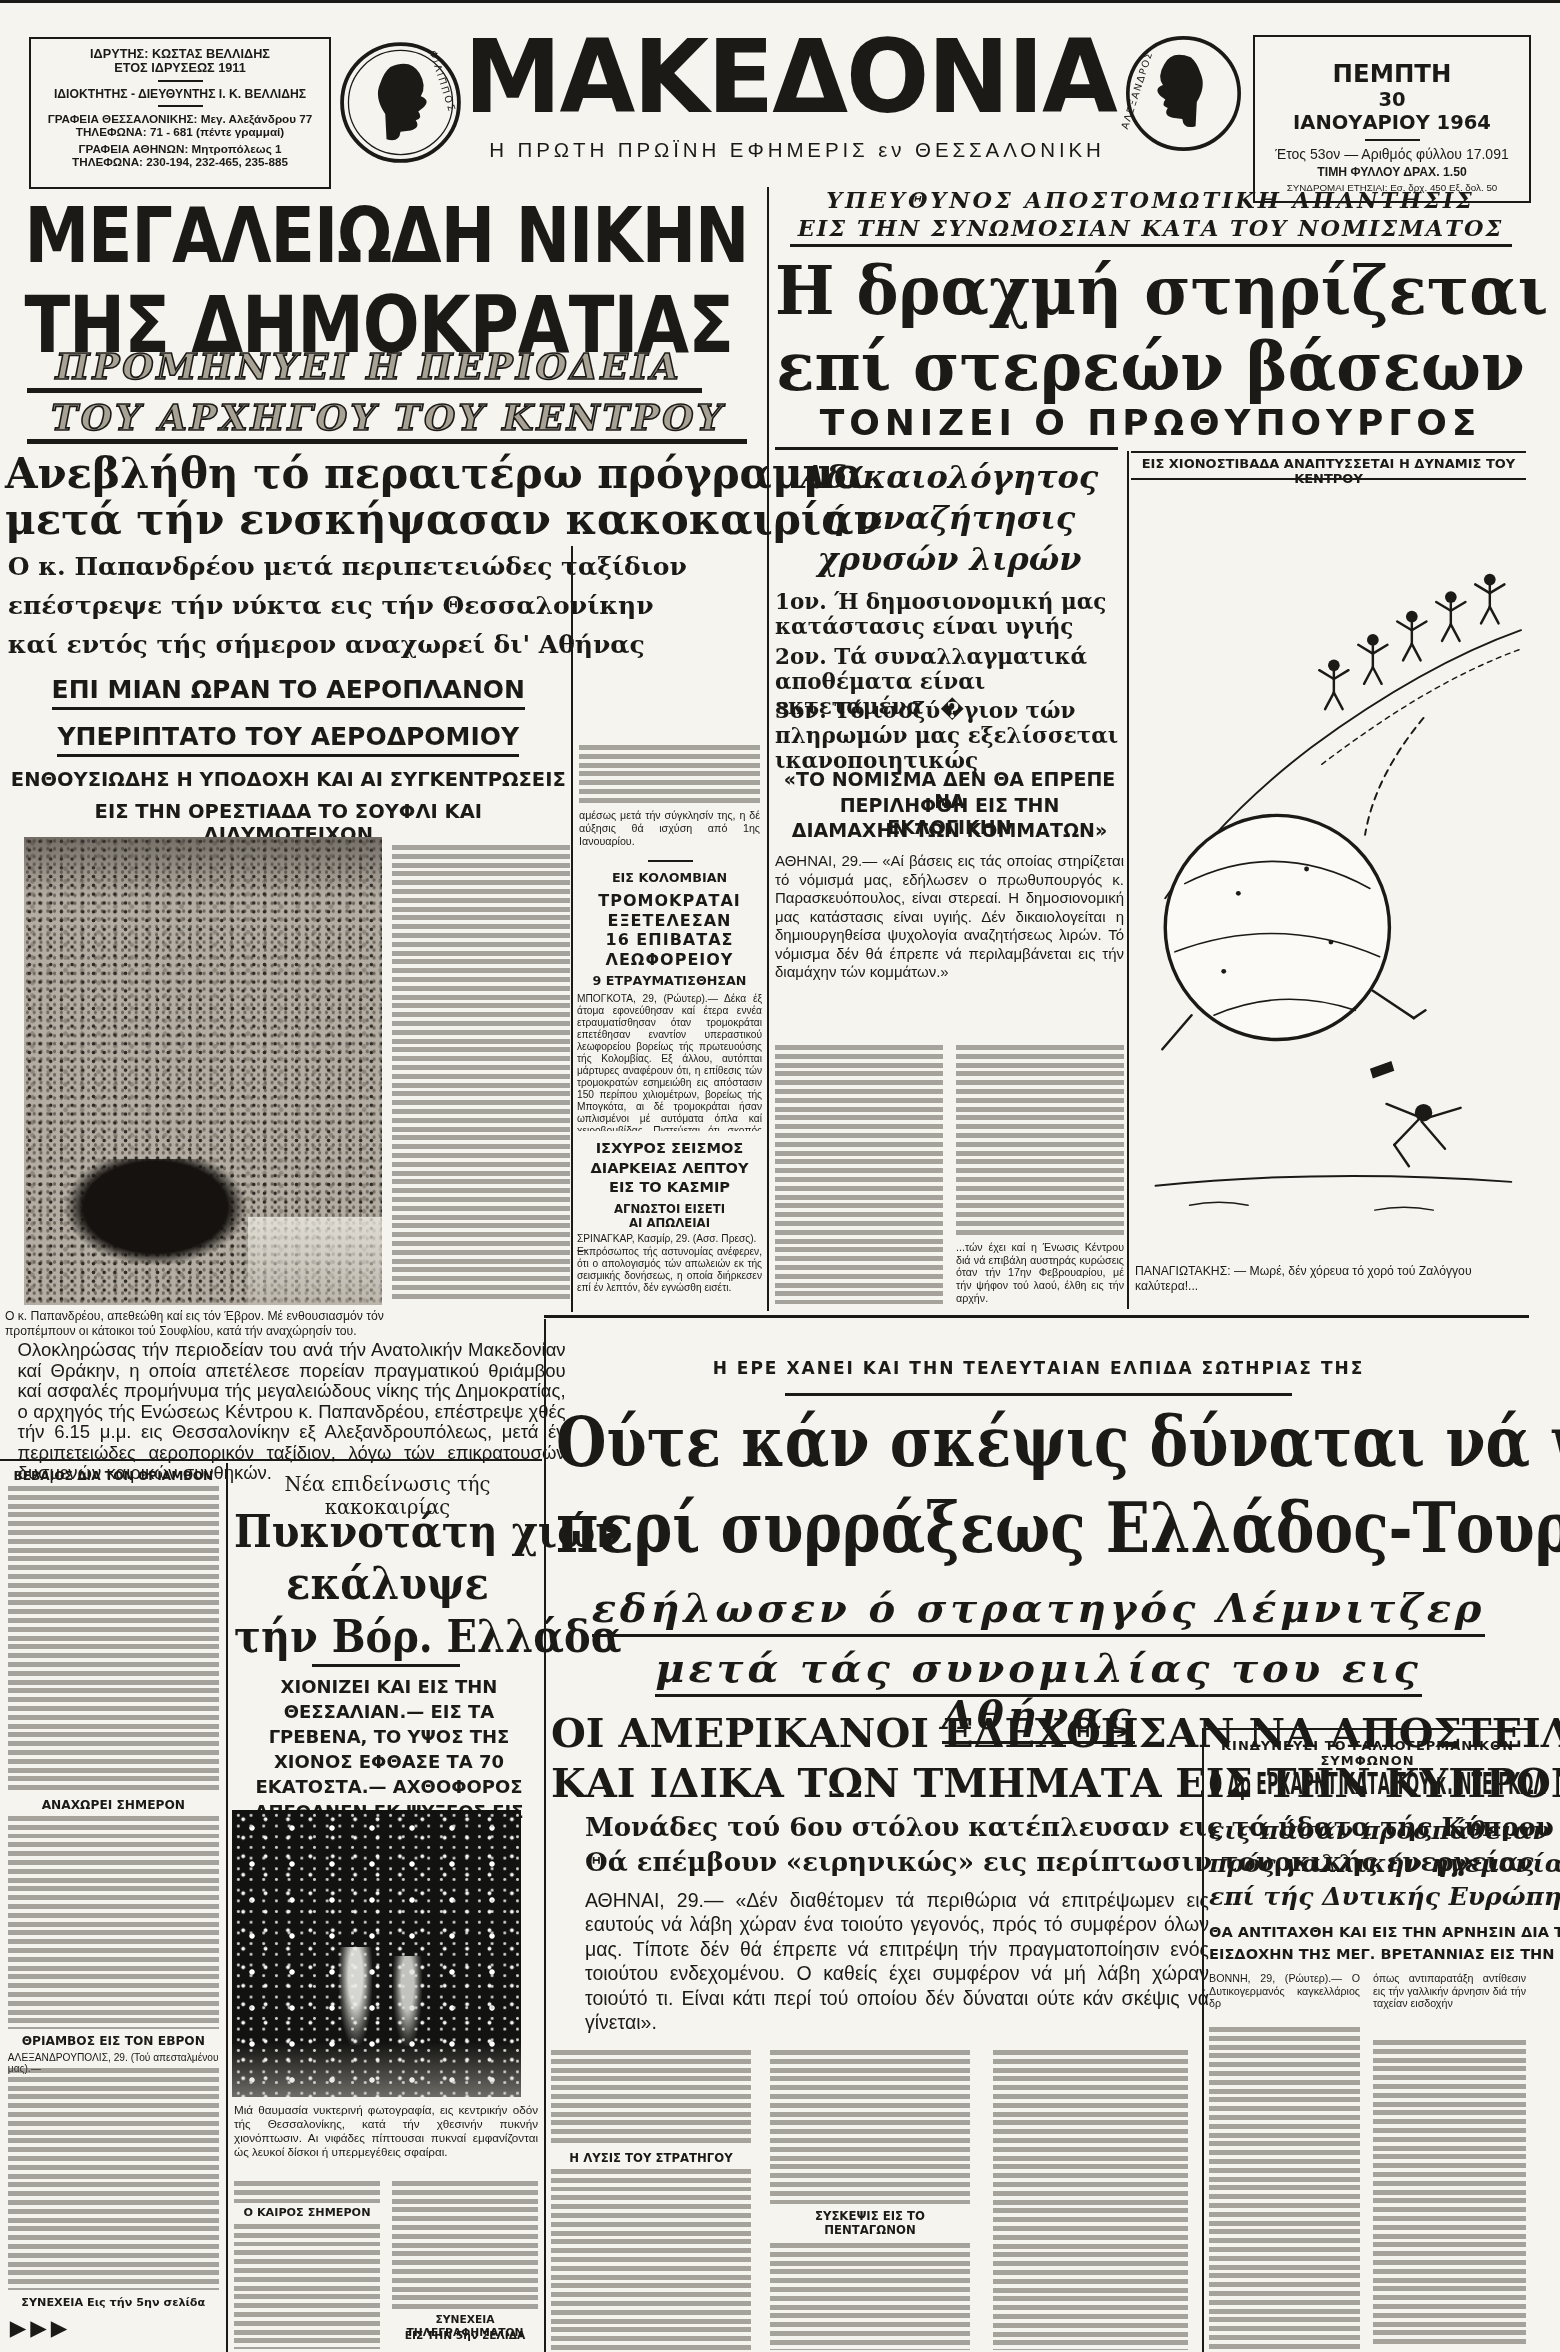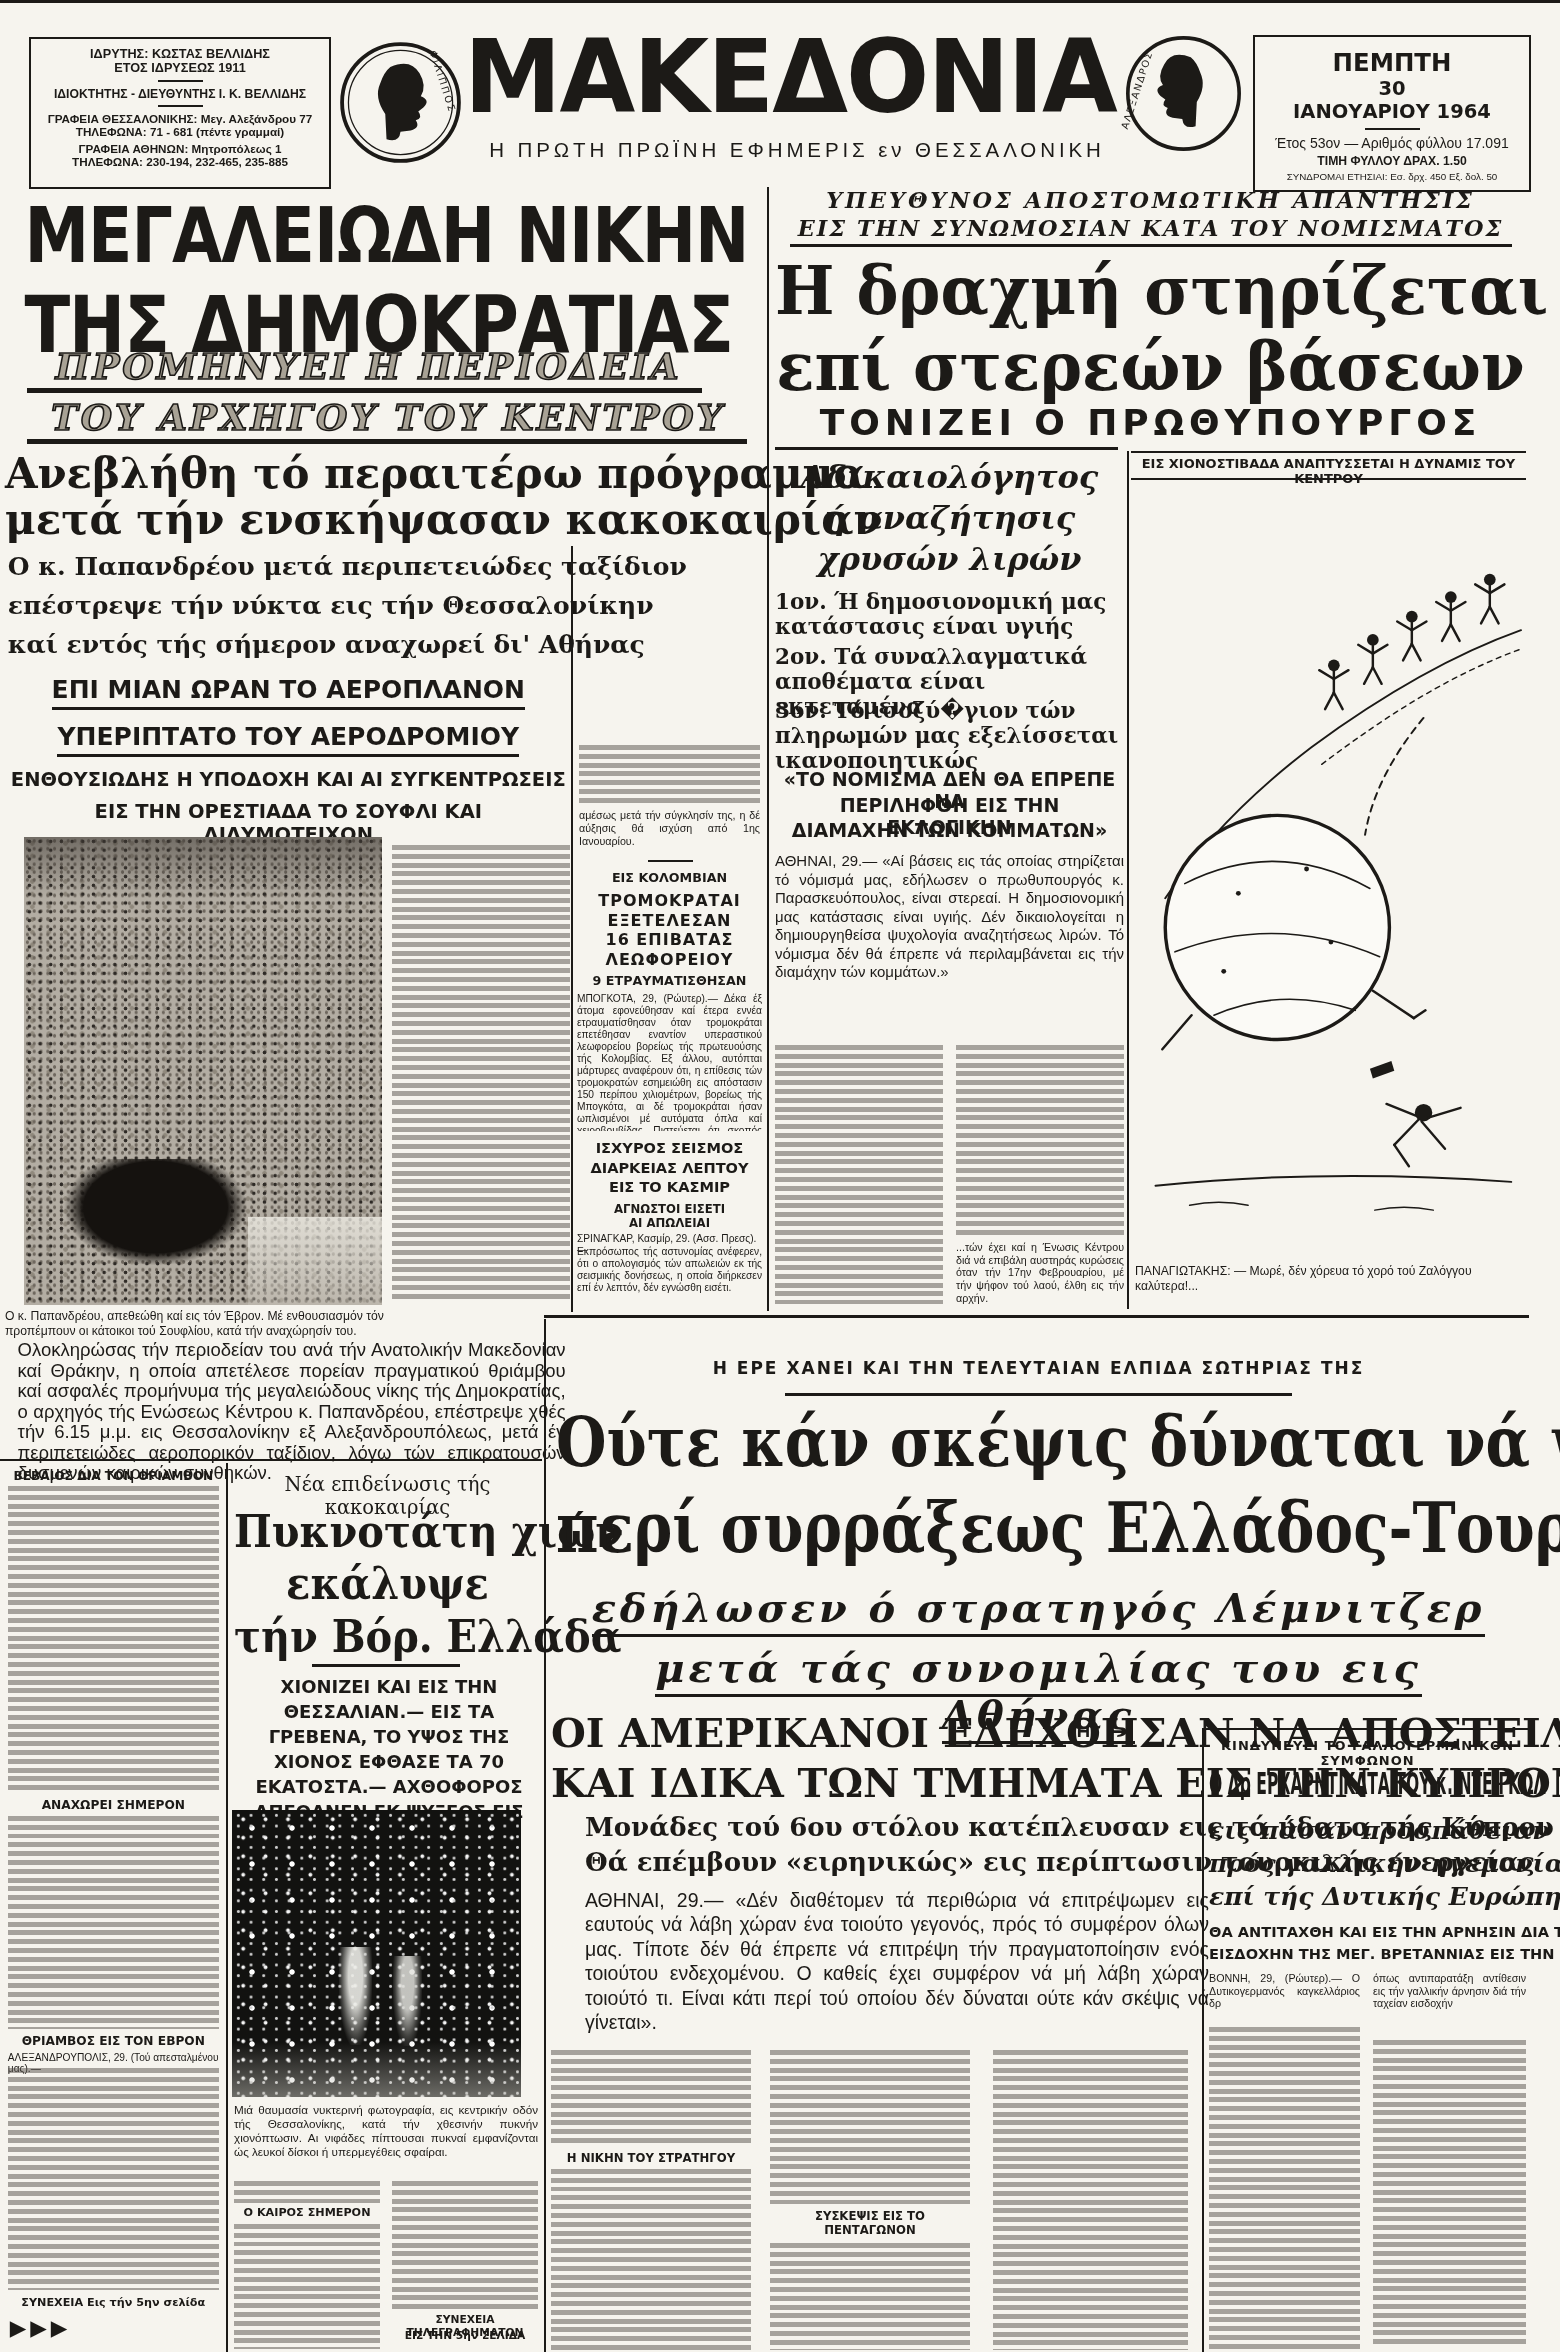--- a/index.html
+++ b/index.html
@@ -65,21 +65,21 @@
   <div class="a lsans c" style="left:480px;top:138px;width:634px;font-size:20.5px;letter-spacing:3.9px">Η ΠΡΩΤΗ ΠΡΩΪΝΗ ΕΦΗΜΕΡΙΣ εν ΘΕΣΣΑΛΟΝΙΚΗ</div>
 
   <div class="a" style="left:1123px;top:33px;width:121px;height:121px">
     <svg width="121" height="121" viewBox="0 0 100 100">
       <circle cx="50" cy="50" r="46" fill="none" stroke="#1c1a17" stroke-width="3"></circle>
       <path d="M56 20 q-16 -6 -22 6 q-6 10 -1 17 q-8 3 -2 9 l4 3 q-4 5 2 7 q-4 6 4 8 l8 1 q1 9 11 6 l1 -20 q8 -13 3 -24 q-3 -9 -8 -13z" fill="#1c1a17"></path>
     </svg>
     <span class="a sans" style="left:-3.9px;top:94px;font-size:9.8px;letter-spacing:1.5px;transform:rotate(-72deg);transform-origin:left top">ΑΛΕΞΑΝΔΡΟΣ</span>
   </div>
 
-  <div class="a box c" style="left:1253px;top:35px;width:274px;height:142px;padding-top:11px">
+  <div class="a box c" style="left:1253px;top:35px;width:274px;height:142px;padding-top:22px">
     <div class="sans b" style="font-size:24.4px">ΠΕΜΠΤΗ</div>
     <div class="sans b" style="font-size:19.5px">30</div>
     <div class="sans b" style="font-size:19.5px">ΙΑΝΟΥΑΡΙΟΥ 1964</div>
     <div class="hr" style="width:55px;height:2px;margin:4.9px auto"></div>
     <div style="font-size:14px">Έτος 53ον — Αριθμός φύλλου 17.091</div>
     <div class="b" style="font-size:12.2px;margin-top:2.9px">ΤΙΜΗ ΦΥΛΛΟΥ ΔΡΑΧ. 1.50</div>
     <div style="font-size:9.8px;margin-top:2.9px">ΣΥΝΔΡΟΜΑΙ ΕΤΗΣΙΑΙ: Εσ. δρχ. 450  Εξ. δολ. 50</div>
   </div>
 
   <div class="a sans blk" style="left:24.4px;top:191px;width:731px;font-size:65px;letter-spacing:-1px;transform:scaleY(1.18);transform-origin:top left;white-space:nowrap">ΜΕΓΑΛΕΙΩΔΗ ΝΙΚΗΝ</div>
@@ -239,21 +239,21 @@
 
   <div class="a serif blk c" style="left:551px;top:1709px;width:975px;font-size:40px;white-space:nowrap">ΟΙ ΑΜΕΡΙΚΑΝΟΙ ΕΔΕΧΘΗΣΑΝ ΝΑ ΑΠΟΣΤΕΙΛΟΥΝ</div>
   <div class="a serif blk c" style="left:551px;top:1759px;width:975px;font-size:40px;white-space:nowrap">ΚΑΙ ΙΔΙΚΑ ΤΩΝ ΤΜΗΜΑΤΑ ΕΙΣ ΤΗΝ ΚΥΠΡΟΝ</div>
 
   <div class="a serif b c" style="left:585px;top:1812px;width:917px;font-size:26px;white-space:nowrap">Μονάδες τού 6ου στόλου κατέπλευσαν εις τά ύδατα τής Κύπρου</div>
   <div class="a serif b c" style="left:585px;top:1847px;width:917px;font-size:26px;white-space:nowrap">Θά επέμβουν «ειρηνικώς» εις περίπτωσιν τουρκικής ενεργείας</div>
 
   <div class="a lsans j clamp" style="left:585px;top:1888px;width:624px;font-size:19.5px;line-height:24.4px;height:148px">ΑΘΗΝΑΙ, 29.— «Δέν διαθέτομεν τά περιθώρια νά επιτρέψωμεν εις εαυτούς νά λάβη χώραν ένα τοιούτο γεγονός, πρός τό συμφέρον όλων μας. Τίποτε δέν θά έπρεπε νά επιτρέψη τήν πραγματοποίησιν ενός τοιούτου ενδεχομένου. Ο καθείς έχει συμφέρον νά μή λάβη χώραν τοιούτό τι. Είναι κάτι περί τού οποίου δέν δύναται ούτε κάν σκέψις νά γίνεται».</div>
 
   <div class="a gk2" style="left:551px;top:2050px;width:200px;height:96px"></div>
-  <div class="a sans b c" style="left:551px;top:2151px;width:200px;font-size:11.7px">Η ΝΙΚΗΝ ΤΟΥ ΣΤΡΑΤΗΓΟΥ</div>
+  <div class="a sans b c" style="left:551px;top:2151px;width:200px;font-size:11.7px">Η ΛΥΣΙΣ ΤΟΥ ΣΤΡΑΤΗΓΟΥ</div>
   <div class="a gk2" style="left:551px;top:2169px;width:200px;height:181px"></div>
   <div class="a gk2" style="left:770px;top:2050px;width:200px;height:154px"></div>
   <div class="a sans b c" style="left:770px;top:2210px;width:200px;font-size:11.7px;line-height:13.7px">ΣΥΣΚΕΨΙΣ ΕΙΣ ΤΟ ΠΕΝΤΑΓΩΝΟΝ</div>
   <div class="a gk2" style="left:770px;top:2243px;width:200px;height:107px"></div>
   <div class="a gk2" style="left:993px;top:2050px;width:195px;height:300px"></div>
 
   <div class="a sans b c" style="left:1209px;top:1738px;width:317px;font-size:13px;letter-spacing:1px">ΚΙΝΔΥΝΕΥΕΙ ΤΟ ΓΑΛΛΟΓΕΡΜΑΝΙΚΟΝ ΣΥΜΦΩΝΟΝ</div>
   <div class="a sans blk c" style="left:1209px;top:1767px;width:317px;font-size:15.6px;transform:scaleY(1.9);transform-origin:top left;white-space:nowrap">Ο Δρ ΕΡΧΑΡΝΤ ΚΑΤΑ ΤΟΥ κ. ΝΤΕ ΓΚΩΛ</div>
   <div class="a serif b i c" style="left:1209px;top:1816px;width:317px;font-size:25px;white-space:nowrap">εις πάσαν προσπάθειαν</div>
   <div class="a serif b i c" style="left:1209px;top:1849px;width:317px;font-size:25px;white-space:nowrap">πρός γαλλικήν ηγεμονίαν</div>

